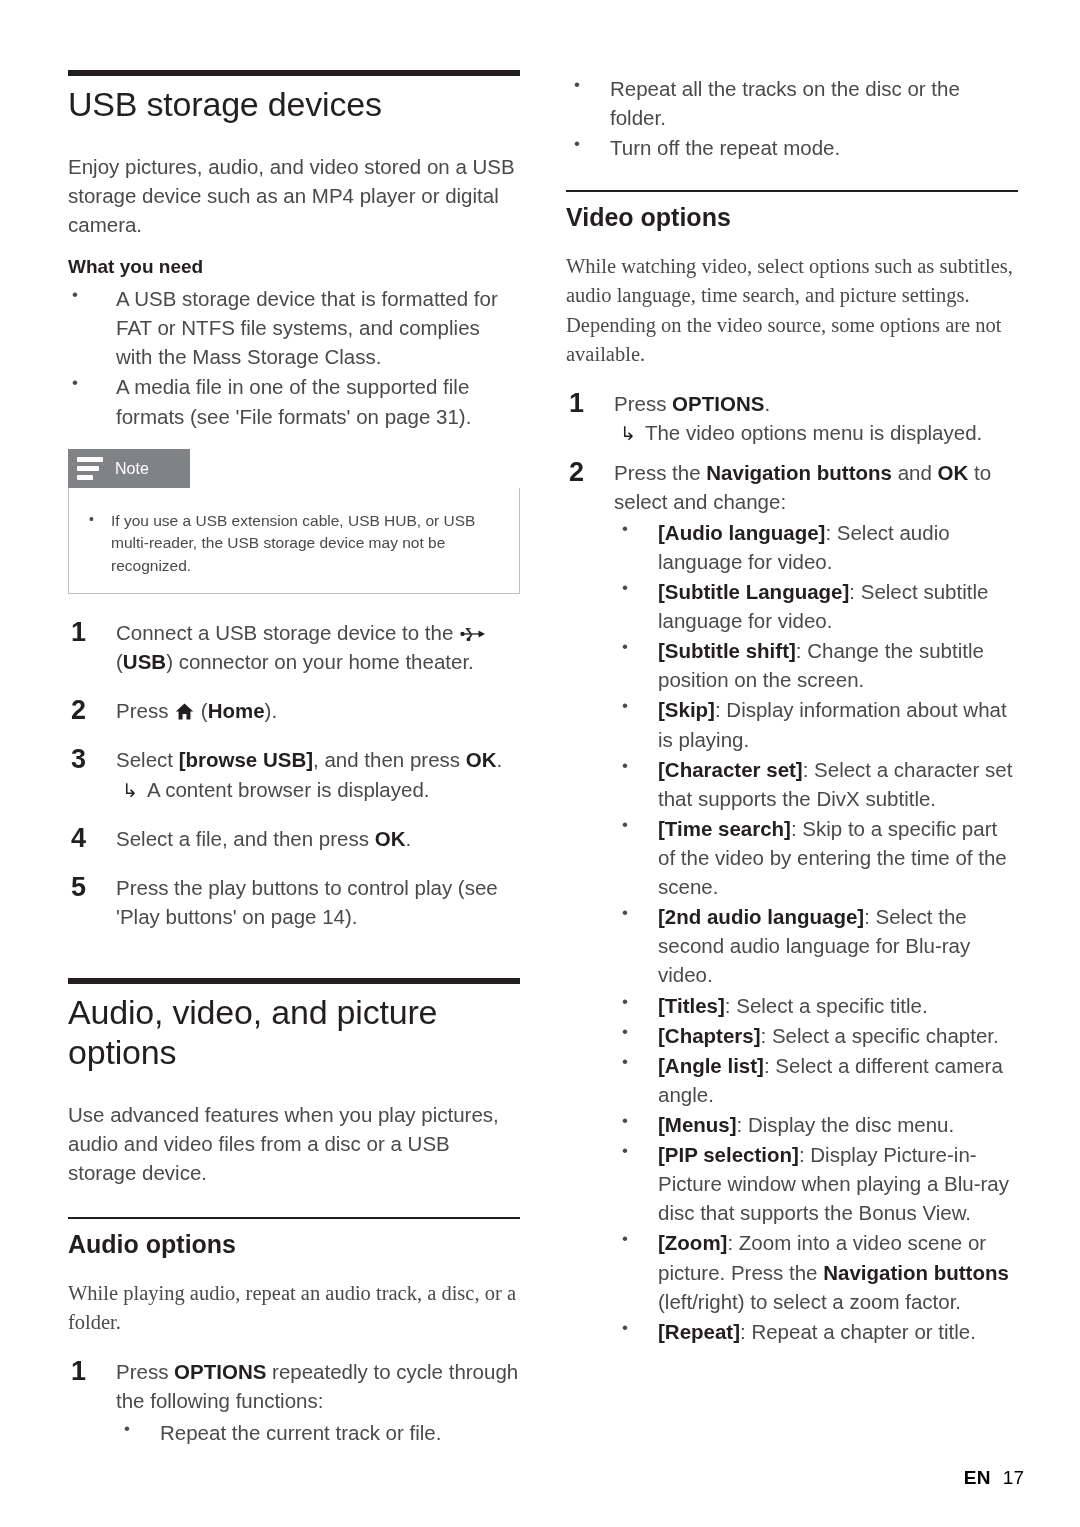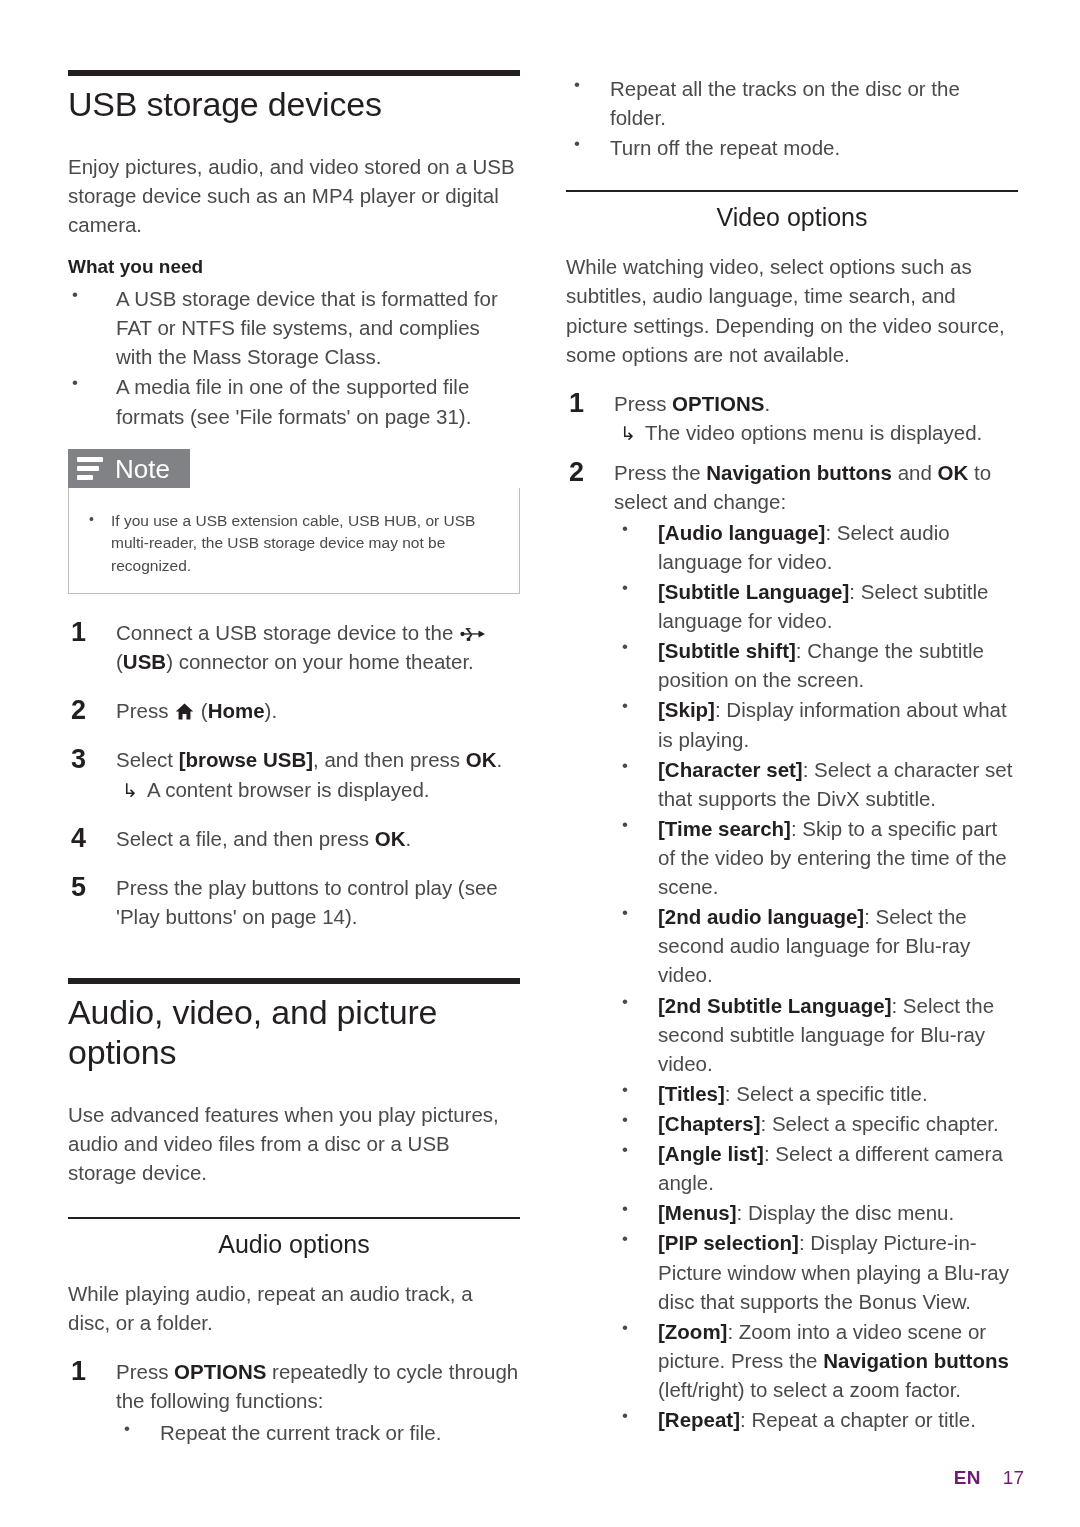--- a/index.html
+++ b/index.html
@@ -48,40 +48,39 @@
     font-size: 34px;
     line-height: 1.18;
     font-weight: normal;
     color: #231f20;
     margin: 4px 0 28px 0;
     letter-spacing: -0.2px;
   }
   h2.section {
     font-size: 25px;
     line-height: 1.2;
-    font-weight: normal;
+    font-weight: bold;
     color: #231f20;
     margin: 2px 0 20px 0;
-    text-align: center;
   }
   h3.subhead {
     font-size: 19px;
     font-weight: bold;
     color: #231f20;
     margin: 0 0 4px 0;
     line-height: 1.3;
   }
 
   p.body {
     font-size: 20.5px;
     line-height: 1.42;
     margin: 0 0 16px 0;
     color: #4a4a4d;
   }
-  p.body.tight { margin-bottom: 6px; }
+  p.body.tight { margin-bottom: 6px; font-family: Liberation Serif, serif; }
 
   
   ul.bullets {
     list-style: none;
     margin: 0 0 14px 0;
     padding: 0;
   }
   ul.bullets > li {
     position: relative;
     padding-left: 48px;
@@ -169,21 +168,21 @@
   .note-icon span {
     display: block;
     height: 5px;
     background: #ffffff;
     border-radius: 1px;
   }
   .note-icon span:nth-child(1) { width: 26px; }
   .note-icon span:nth-child(2) { width: 22px; }
   .note-icon span:nth-child(3) { width: 16px; }
   .note-title {
-    font-size: 26px;
+    font-size: 16px;
     color: #ffffff;
     margin-left: 12px;
     line-height: 1;
   }
   .note-body {
     border: 1px solid #bcbec0;
     border-top: none;
     background: #ffffff;
     padding: 14px 16px 16px 16px;
     margin-top: -1px;
@@ -216,23 +215,23 @@
   }
   .icon-usb { width: 26px; height: 16px; }
   .icon-home { width: 19px; height: 19px; vertical-align: -3px; }
 
   
   .footer {
     position: absolute;
     right: 56px;
     bottom: 38px;
     font-size: 19px;
-    color: #701a75;
+    color: #000000;
     display: flex;
-    gap: 22px;
+    gap: 12px;
     align-items: baseline;
   }
   .footer .lang { font-weight: bold; letter-spacing: 0.3px; }
 </style>
 </head>
 <body>
 
 <div class="page">
 
   <div class="col">
@@ -332,21 +331,20 @@
         <span>Press the </span><b>Navigation buttons</b><span> and </span><b>OK</b><span> to select and change:</span>
 
         <ul class="bullets indent" style="margin-top:2px;margin-bottom:0;">
           <li><b>[Audio language]</b><span>: Select audio language for video.</span></li>
           <li><b>[Subtitle Language]</b><span>: Select subtitle language for video.</span></li>
           <li><b>[Subtitle shift]</b><span>: Change the subtitle position on the screen.</span></li>
           <li><b>[Skip]</b><span>: Display information about what is playing.</span></li>
           <li><b>[Character set]</b><span>: Select a character set that supports the DivX subtitle.</span></li>
           <li><b>[Time search]</b><span>: Skip to a specific part of the video by entering the time of the scene.</span></li>
           <li><b>[2nd audio language]</b><span>: Select the second audio language for Blu-ray video.</span></li>
-          <li><b>[2nd Subtitle Language]</b><span>: Select the second subtitle language for Blu-ray video.</span></li>
           <li><b>[Titles]</b><span>: Select a specific title.</span></li>
           <li><b>[Chapters]</b><span>: Select a specific chapter.</span></li>
           <li><b>[Angle list]</b><span>: Select a different camera angle.</span></li>
           <li><b>[Menus]</b><span>: Display the disc menu.</span></li>
           <li><b>[PIP selection]</b><span>: Display Picture-in-Picture window when playing a Blu-ray disc that supports the Bonus View.</span></li>
           <li><b>[Zoom]</b><span>: Zoom into a video scene or picture. Press the </span><b>Navigation buttons</b><span> (left/right) to select a zoom factor.</span></li>
           <li><b>[Repeat]</b><span>: Repeat a chapter or title.</span></li>
         </ul>
       </li>
     </ol>

